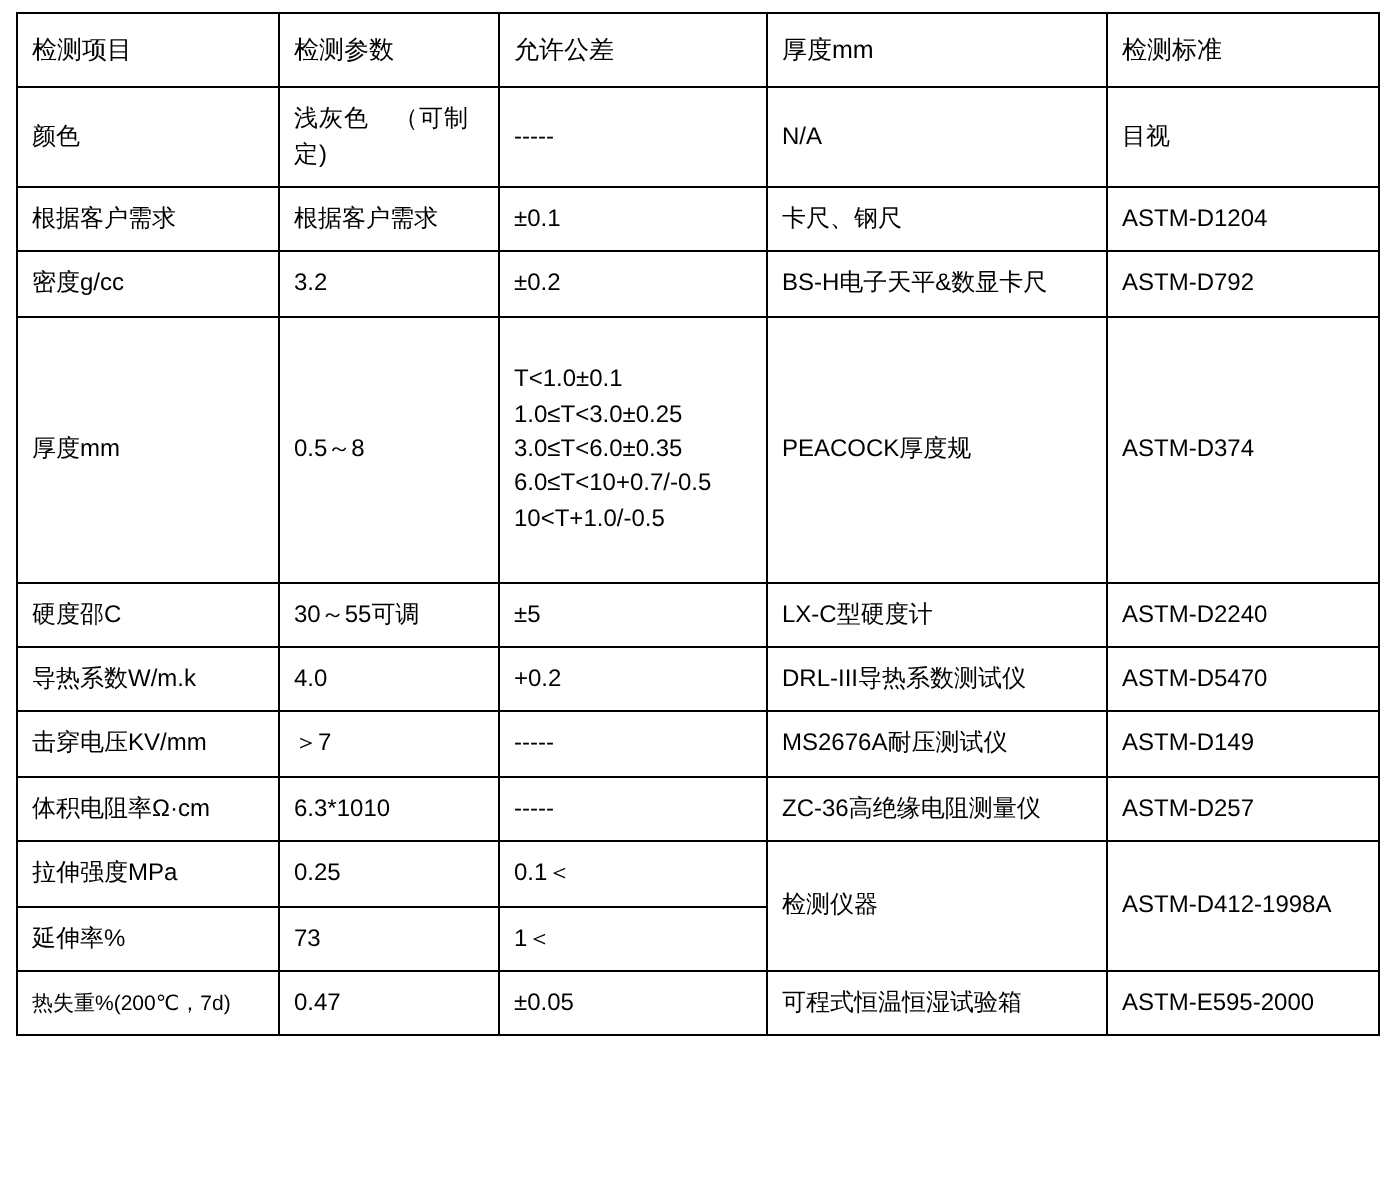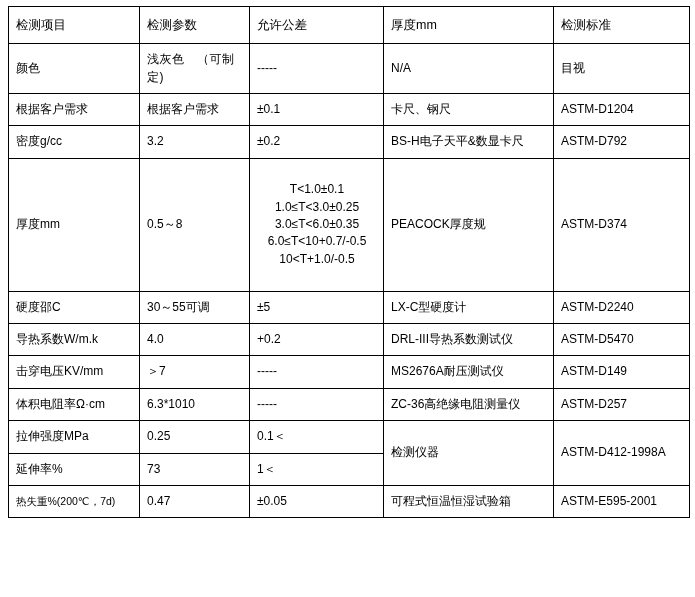--- a/index.html
+++ b/index.html
@@ -43,21 +43,20 @@
   tr.head td {
     font-size: 12.5px;
     padding-top: 9px;
     padding-bottom: 9px;
   }
   .multi {
     line-height: 1.85;
   }
   .multi div {
     white-space: nowrap;
-    text-align: center;
   }
   .sub {
     font-size: 10.5px;
   }
   .tall-thick td { height: 118px; }
   .gap-wide { letter-spacing: 0.5px; }
 </style>
 </head>
 <body>
 
@@ -161,17 +160,17 @@
         <td>延伸率%</td>
         <td>73</td>
         <td>1＜</td>
       </tr>
 
       <tr>
         <td><span class="sub">热失重%(200℃，7d)</span></td>
         <td>0.47</td>
         <td>±0.05</td>
         <td>可程式恒温恒湿试验箱</td>
-        <td>ASTM-E595-2001</td>
+        <td>ASTM-E595-2000</td>
       </tr>
     </tbody>
   </table>
 </div>
 
 </body></html>

